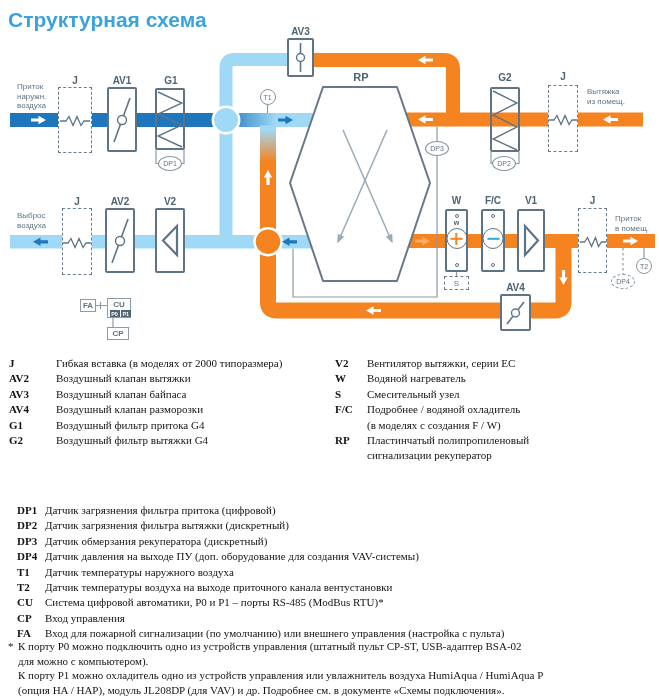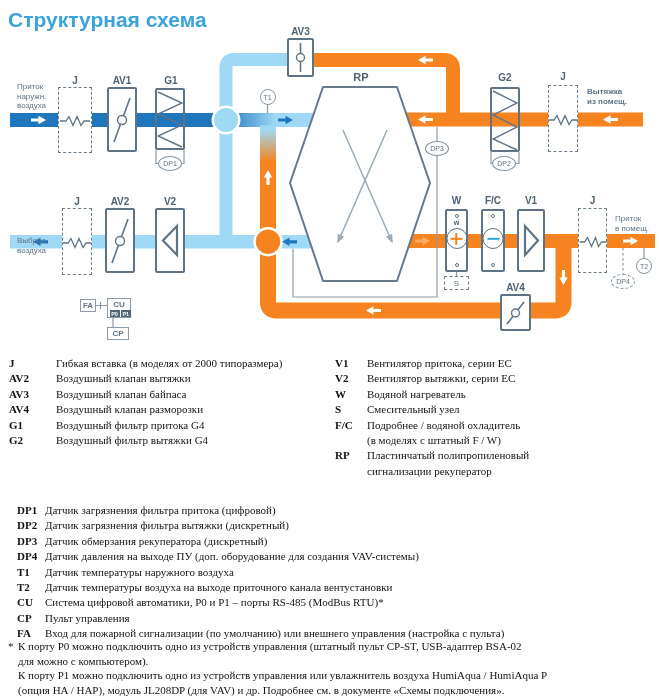--- a/index.html
+++ b/index.html
@@ -278,63 +278,62 @@
     <div class="clabel" style="left:170px; top:196px;">V2</div>
     <div class="clabel" style="left:456.5px; top:195px;">W</div>
     <div class="clabel" style="left:493px; top:195px;">F/C</div>
     <div class="clabel" style="left:531px; top:195px;">V1</div>
     <div class="clabel" style="left:592.5px; top:195px;">J</div>
     <div class="clabel" style="left:515.5px; top:282px;">AV4</div>
 
     <div class="mlabel" style="left:17px; top:82px;">Приток
 наружн.
 воздуха</div>
-    <div class="mlabel" style="left:587px; top:87px;font-weight:bold;">Вытяжка
+    <div class="mlabel" style="left:587px; top:87px;">Вытяжка
 из помещ.</div>
-    <div class="mlabel" style="left:17px; top:211px;margin-top:25px;">Выброс
+    <div class="mlabel" style="left:17px; top:211px;">Выброс
 воздуха</div>
     <div class="mlabel" style="left:615px; top:214px;">Приток
 в помещ.</div>
   </div>
 
   <div class="leg" id="leg-left">
     <div class="lrow"><span class="lkey">J</span><span>Гибкая вставка (в моделях от 2000 типоразмера)</span></div>
     <div class="lrow"><span class="lkey">AV2</span><span>Воздушный клапан вытяжки</span></div>
     <div class="lrow"><span class="lkey">AV3</span><span>Воздушный клапан байпаса</span></div>
     <div class="lrow"><span class="lkey">AV4</span><span>Воздушный клапан разморозки</span></div>
     <div class="lrow"><span class="lkey">G1</span><span>Воздушный фильтр притока G4</span></div>
     <div class="lrow"><span class="lkey">G2</span><span>Воздушный фильтр вытяжки G4</span></div>
   </div>
 
   <div class="leg" id="leg-right">
-    <div class="lrow"><span class="lkey">V1</span><span>Вентилятор притока, серии ЕС</span></div>
     <div class="lrow"><span class="lkey">V2</span><span>Вентилятор вытяжки, серии ЕС</span></div>
     <div class="lrow"><span class="lkey">W</span><span>Водяной нагреватель</span></div>
     <div class="lrow"><span class="lkey">S</span><span>Смесительный узел</span></div>
     <div class="lrow"><span class="lkey">F/C</span><span>Подробнее / водяной охладитель</span></div>
-    <div class="lrow"><span class="lkey"></span><span>(в моделях с штатный F / W)</span></div>
+    <div class="lrow"><span class="lkey"></span><span>(в моделях с создания F / W)</span></div>
     <div class="lrow"><span class="lkey">RP</span><span>Пластинчатый полипропиленовый</span></div>
     <div class="lrow"><span class="lkey"></span><span>сигнализации рекуператор</span></div>
   </div>
 
   <div class="leg" id="leg-low">
     <div class="lrow"><span class="lkey">DP1</span><span>Датчик загрязнения фильтра притока (цифровой)</span></div>
     <div class="lrow"><span class="lkey">DP2</span><span>Датчик загрязнения фильтра вытяжки (дискретный)</span></div>
     <div class="lrow"><span class="lkey">DP3</span><span>Датчик обмерзания рекуператора (дискретный)</span></div>
     <div class="lrow"><span class="lkey">DP4</span><span>Датчик давления на выходе ПУ (доп. оборудование для создания VAV-системы)</span></div>
     <div class="lrow"><span class="lkey">T1</span><span>Датчик температуры наружного воздуха</span></div>
     <div class="lrow"><span class="lkey">T2</span><span>Датчик температуры воздуха на выходе приточного канала вентустановки</span></div>
     <div class="lrow"><span class="lkey">CU</span><span>Система цифровой автоматики, P0 и P1 – порты RS-485 (ModBus RTU)*</span></div>
-    <div class="lrow"><span class="lkey">CP</span><span>Пульт управления</span></div>
+    <div class="lrow"><span class="lkey">CP</span><span>Вход управления</span></div>
     <div class="lrow"><span class="lkey">FA</span><span>Вход для пожарной сигнализации (по умолчанию) или внешнего управления (настройка с пульта)</span></div>
   </div>
 
   <div id="footnote">
     <span class="star">*</span>
     <div class="fnlines">
       <div class="fnline">К порту P0 можно подключить одно из устройств управления (штатный пульт CP-ST, USB-адаптер BSA-02</div>
       <div class="fnline">для можно с компьютером).</div>
-      <div class="fnline">К порту P1 можно подключить одно из устройств управления или увлажнитель воздуха HumiAqua /  HumiAqua P</div>
+      <div class="fnline">К порту P1 можно охладитель одно из устройств управления или увлажнитель воздуха HumiAqua /  HumiAqua P</div>
       <div class="fnline">(опция HA / HAP), модуль JL208DP (для VAV) и др. Подробнее см. в документе «Схемы подключения».</div>
     </div>
   </div>
 
 </div>
 
 </body></html>

